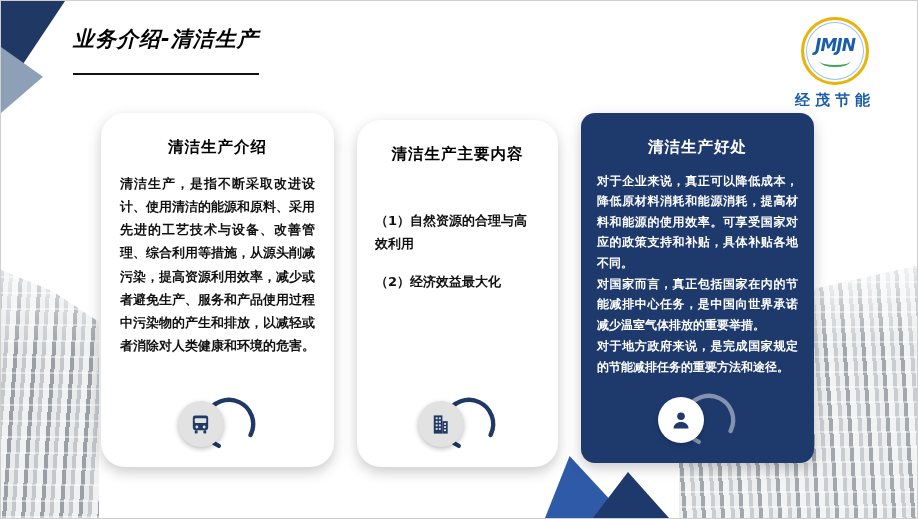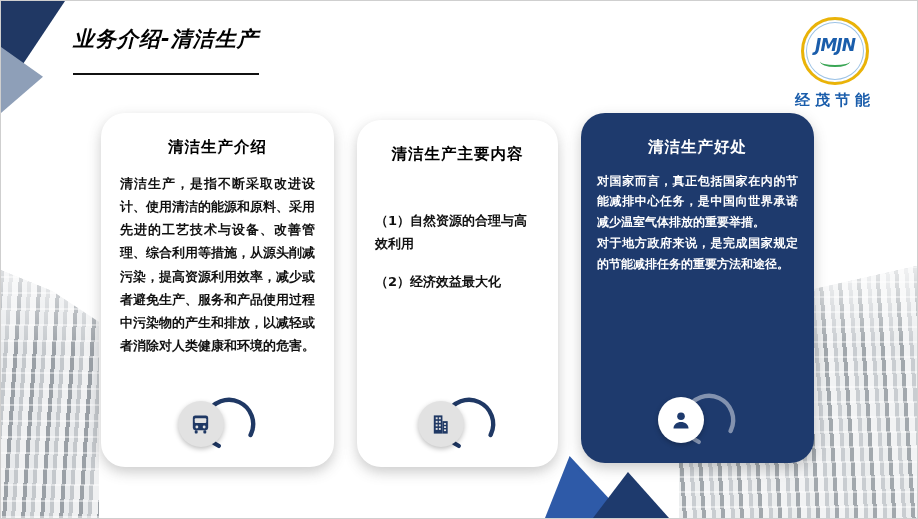--- a/index.html
+++ b/index.html
@@ -66,21 +66,21 @@
   .logo-swoosh { width:30px; height:9px; border-bottom:2.5px solid #3aa655; border-radius:50%; margin-top:1px; }
   .logo-name { margin-top:6px; font-size:15px; font-weight:bold; color:#1a5dab; letter-spacing:5px; }
 
   
   .card {
     position:absolute; z-index:2; background:#ffffff; border-radius:24px;
     box-shadow:0 5px 13px rgba(70,70,70,.28);
   }
   .card1 { left:100px; top:112px; width:233px; height:354px; }
   .card2 { left:356px; top:119px; width:201px; height:347px; }
-  .card3 { left:580px; top:112px; width:233px; height:350px; background:#1e3a6d; }
+  .card3 { left:580px; top:112px; width:233px; height:350px; background:#1e3a6d;border-radius:14px; }
 
   .card-title {
     margin:24px 0 0; text-align:center; font-size:15.5px; font-weight:bold; color:#000;
     letter-spacing:1px;
   }
   .card3 .card-title { color:#ffffff; }
 
   .card-body {
     margin:14px 19px 0; font-size:13px; font-weight:700; line-height:1.78;
     color:#111; text-align:justify;
@@ -175,20 +175,21 @@
           <rect x="15.6" y="10.5" width="2.2" height="1.8" fill="#e2e2e2"></rect>
           <rect x="15.6" y="13.8" width="2.2" height="1.8" fill="#e2e2e2"></rect>
           <rect x="15.6" y="17.1" width="2.2" height="1.8" fill="#e2e2e2"></rect>
         </svg>
       </div>
     </div>
   </section>
 
   <section class="card card3">
     <h2 class="card-title">清洁生产好处</h2>
+    <p>对于企业来说，真正可以降低成本，降低原材料消耗和能源消耗，提高材料和能源的使用效率。可享受国家对应的政策支持和补贴，具体补贴各地不同。</p>
     <p>对国家而言，真正包括国家在内的节能减排中心任务，是中国向世界承诺减少温室气体排放的重要举措。</p>
     <p>对于地方政府来说，是完成国家规定的节能减排任务的重要方法和途径。</p>
     <div class="icon-wrap">
       <svg class="arc" viewBox="0 0 60 60" width="58" height="58">
         <circle cx="30" cy="30" r="25" fill="none" stroke="rgba(255,255,255,0.45)" stroke-width="4.5" stroke-linecap="round" stroke-dasharray="118 39" transform="rotate(115 30 30)"></circle>
       </svg>
       <div class="icon-circle">
         <svg viewBox="0 0 24 24" width="24" height="24">
           <circle cx="12" cy="8.2" r="3.8" fill="#1e3a6d"></circle>
           <path d="M4.5 20.5c0-4.1 3.4-6.5 7.5-6.5s7.5 2.4 7.5 6.5z" fill="#1e3a6d"></path>

